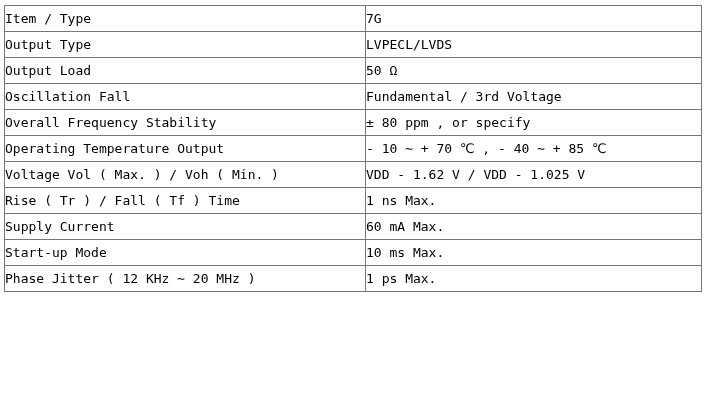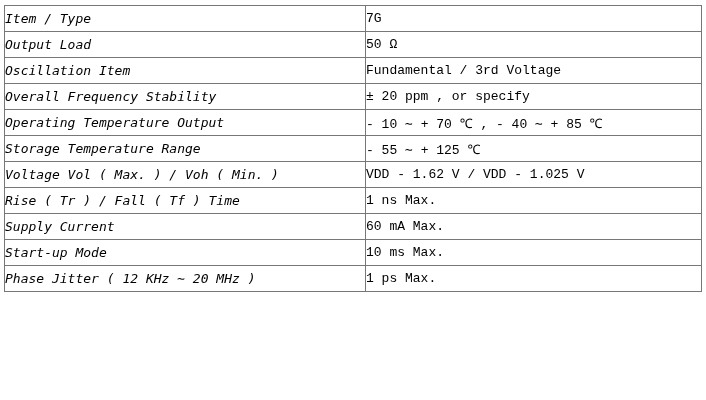--- a/index.html
+++ b/index.html
@@ -25,55 +25,53 @@
     border: 1px solid #777777;
     height: 25px;
     padding: 0;
     vertical-align: middle;
     white-space: nowrap;
     overflow: hidden;
   }
   td.label-cell {
     width: 360px;
     padding-left: 8px;
-    font-style: italic;
   }
   td.value-cell {
     padding-left: 12px;
-    font-family: Liberation Mono, monospace;
   }
 </style>
 </head>
 <body>
 
 <table class="spec">
   <tbody>
     <tr>
       <td class="label-cell">Item / Type</td>
       <td class="value-cell">7G</td>
     </tr>
     <tr>
+      <td class="label-cell">Output Type</td>
+      <td class="value-cell">LVPECL/LVDS</td>
+    </tr>
+    <tr>
       <td class="label-cell">Output Load</td>
       <td class="value-cell">50 Ω</td>
     </tr>
     <tr>
-      <td class="label-cell">Oscillation Item</td>
+      <td class="label-cell">Oscillation Fall</td>
       <td class="value-cell">Fundamental / 3rd Voltage</td>
     </tr>
     <tr>
       <td class="label-cell">Overall Frequency Stability</td>
-      <td class="value-cell">± 20 ppm , or specify</td>
+      <td class="value-cell">± 80 ppm , or specify</td>
     </tr>
     <tr>
       <td class="label-cell">Operating Temperature Output</td>
       <td class="value-cell">- 10 ∼ + 70 ℃ , - 40 ∼ + 85 ℃</td>
-    </tr>
-    <tr>
-      <td class="label-cell">Storage Temperature Range</td>
-      <td class="value-cell">- 55 ∼ + 125 ℃</td>
     </tr>
     <tr>
       <td class="label-cell">Voltage Vol ( Max. ) / Voh ( Min. )</td>
       <td class="value-cell">VDD - 1.62 V / VDD - 1.025 V</td>
     </tr>
     <tr>
       <td class="label-cell">Rise ( Tr ) / Fall ( Tf ) Time</td>
       <td class="value-cell">1 ns Max.</td>
     </tr>
     <tr>

